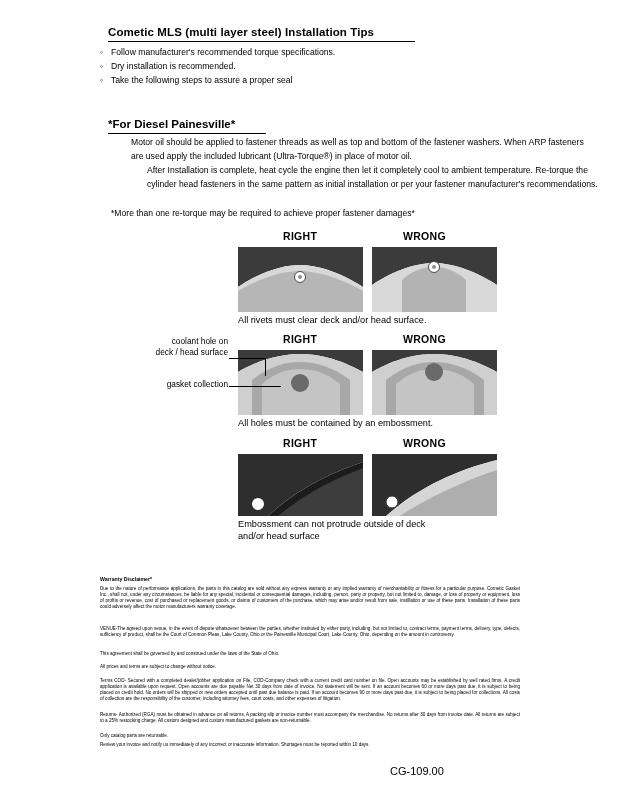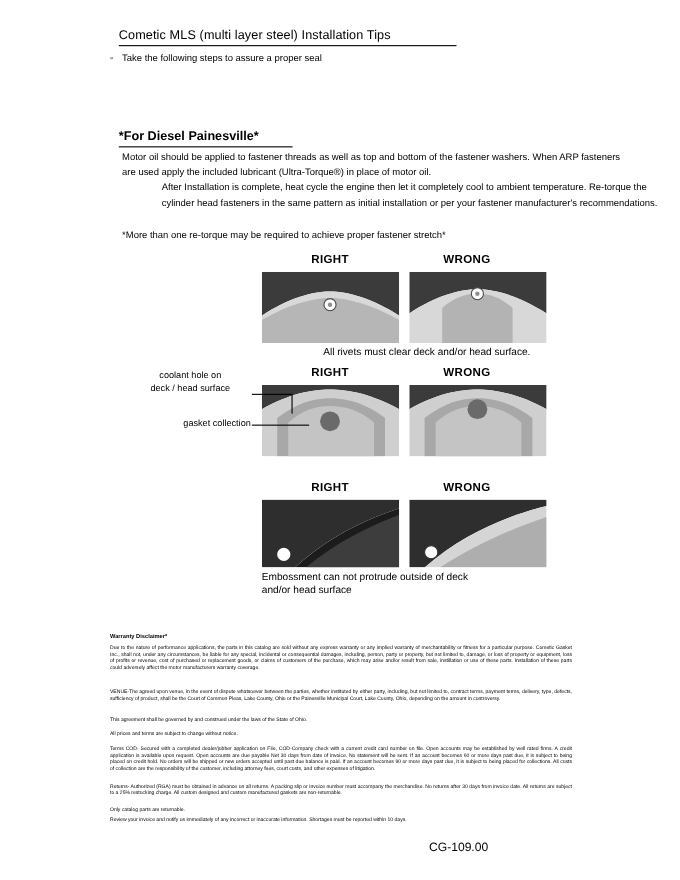--- a/index.html
+++ b/index.html
@@ -21,21 +21,21 @@
     width: 618px;
     height: 800px;
   }
 
   
   .title {
     position: absolute;
     left: 108px;
     top: 26px;
     font-size: 11.5px;
-    font-weight: normal;
+    font-weight: bold;
     letter-spacing: 0.1px;
   }
   .title-underline {
     position: absolute;
     left: 108px;
     top: 41px;
     width: 307px;
     height: 1px;
     background: #000;
   }
@@ -89,21 +89,21 @@
     height: 1px;
     background: #000;
   }
   .para {
     position: absolute;
     left: 111px;
     font-size: 8.6px;
     line-height: 13.5px;
     width: 460px;
   }
-  #para1 { top: 136px; }
+  #para1 { top: 136px; margin-left: 20px; }
   #para2 { top: 164px; margin-left: 36px; }
   #para3 { top: 207px; }
 
   
   .fig-label {
     position: absolute;
     font-size: 10.5px;
     font-weight: bold;
     letter-spacing: 0.3px;
   }
@@ -158,28 +158,30 @@
 </style>
 </head>
 <body>
 
 <div class="page">
 
   <div class="title">Cometic MLS (multi layer steel) Installation Tips</div>
   <div class="title-underline"></div>
 
   <div class="bullets">
+    <div class="b1">Follow manufacturer's recommended torque specifications.</div>
+    <div class="b1">Dry installation is recommended.</div>
     <div class="b1">Take the following steps to assure a proper seal</div>
   </div>
 
   <div class="sec-head">*For Diesel Painesville*</div>
   <div class="sec-head-underline"></div>
   <div class="para" id="para1">Motor oil should be applied to fastener threads as well as top and bottom of the fastener washers. When ARP fasteners are used apply the included lubricant (Ultra-Torque®) in place of motor oil.</div>
   <div class="para" id="para2">After Installation is complete, heat cycle the engine then let it completely cool to ambient temperature. Re-torque the cylinder head fasteners in the same pattern as initial installation or per your fastener manufacturer's recommendations.</div>
-  <div class="para" id="para3">*More than one re-torque may be required to achieve proper fastener stretch*</div>
+  <div class="para" id="para3">*More than one re-torque may be required to achieve proper fastener damages*</div>
 
   <div class="fig-label" style="left:283px; top:230px;">RIGHT</div>
   <div class="fig-label" style="left:403px; top:230px;">WRONG</div>
 
   <div class="panel" style="left:238px; top:247px; width:125px; height:65px;">
     <svg width="125" height="65" viewBox="0 0 125 65">
       <rect x="0" y="0" width="125" height="65" fill="#ffffff"></rect>
       <path d="M0 0 L125 0 L125 40 C100 24 78 18 62 18 C46 18 24 24 0 40 Z" fill="#3b3b3b"></path>
       <path d="M0 40 C24 24 46 18 62 18 C78 18 100 24 125 40 L125 65 L0 65 Z" fill="#d8d8d8"></path>
       <path d="M0 44 C24 30 46 24 62 24 C78 24 100 30 125 44 L125 65 L0 65 Z" fill="#9a9a9a" opacity="0.55"></path>
@@ -192,21 +194,21 @@
     <svg width="125" height="65" viewBox="0 0 125 65">
       <rect x="0" y="0" width="125" height="65" fill="#ffffff"></rect>
       <path d="M0 0 L125 0 L125 38 C100 22 78 16 62 16 C46 16 24 22 0 38 Z" fill="#3b3b3b"></path>
       <path d="M0 38 C24 22 46 16 62 16 C78 16 100 22 125 38 L125 65 L0 65 Z" fill="#d8d8d8"></path>
       <path d="M30 33 C40 24 50 20 62 20 C74 20 84 24 94 33 L94 65 L30 65 Z" fill="#8d8d8d" opacity="0.5"></path>
       <circle cx="62" cy="20" r="5.5" fill="#ffffff" stroke="#4a4a4a" stroke-width="1"></circle>
       <circle cx="62" cy="20" r="2" fill="#8e8e8e"></circle>
     </svg>
   </div>
 
-  <div class="caption" style="left:238px; top:314px; width:300px;text-align:center;">All rivets must clear deck and/or head surface.</div>
+  <div class="caption" style="left:238px; top:314px; width:300px;">All rivets must clear deck and/or head surface.</div>
 
   <div class="fig-label" style="left:283px; top:333px;">RIGHT</div>
   <div class="fig-label" style="left:403px; top:333px;">WRONG</div>
 
   <div class="panel" style="left:238px; top:350px; width:125px; height:65px;">
     <svg width="125" height="65" viewBox="0 0 125 65">
       <rect x="0" y="0" width="125" height="65" fill="#ffffff"></rect>
       <path d="M0 0 L125 0 L125 22 C100 8 78 4 62 4 C46 4 24 8 0 22 Z" fill="#3b3b3b"></path>
       <path d="M0 22 C24 8 46 4 62 4 C78 4 100 8 125 22 L125 65 L0 65 Z" fill="#cfcfcf"></path>
       <path d="M14 30 C32 16 48 12 62 12 C76 12 94 16 112 30 L112 65 L14 65 Z" fill="#a8a8a8"></path>
@@ -219,27 +221,28 @@
     <svg width="125" height="65" viewBox="0 0 125 65">
       <rect x="0" y="0" width="125" height="65" fill="#ffffff"></rect>
       <path d="M0 0 L125 0 L125 22 C100 8 78 4 62 4 C46 4 24 8 0 22 Z" fill="#3b3b3b"></path>
       <path d="M0 22 C24 8 46 4 62 4 C78 4 100 8 125 22 L125 65 L0 65 Z" fill="#cfcfcf"></path>
       <path d="M14 30 C32 16 48 12 62 12 C76 12 94 16 112 30 L112 65 L14 65 Z" fill="#a8a8a8"></path>
       <path d="M24 34 C38 22 50 19 62 19 C74 19 88 22 102 34 L102 65 L24 65 Z" fill="#c4c4c4"></path>
       <circle cx="62" cy="22" r="9" fill="#6a6a6a"></circle>
     </svg>
   </div>
 
-  <div class="callout" style="left:118px; top:336px; width:110px;text-align:center;">coolant hole on<br>deck / head surface</div>
+  <div class="callout" style="left:118px; top:336px; width:110px;">coolant hole on<br>deck / head surface</div>
   <div class="leader" style="left:229px; top:358px; width:36px;"></div>
   <div class="leader" style="left:265px; top:358px; width:1px; height:18px;"></div>
 
   <div class="callout" style="left:88px; top:379px; width:140px;">gasket collection</div>
   <div class="leader" style="left:229px; top:386px; width:52px;"></div>
 
+  <div class="caption" style="left:238px; top:417px; width:300px;">All holes must be contained by an embossment.</div>
 
   <div class="fig-label" style="left:283px; top:437px;">RIGHT</div>
   <div class="fig-label" style="left:403px; top:437px;">WRONG</div>
 
   <div class="panel" style="left:238px; top:454px; width:125px; height:62px;">
     <svg width="125" height="62" viewBox="0 0 125 62">
       <rect x="0" y="0" width="125" height="62" fill="#ffffff"></rect>
       <path d="M0 0 L125 0 L125 8 C95 18 60 34 30 62 L0 62 Z" fill="#2e2e2e"></path>
       <path d="M125 8 C95 18 60 34 30 62 L125 62 Z" fill="#1c1c1c"></path>
       <path d="M125 14 C98 24 66 40 40 62 L125 62 Z" fill="#3d3d3d"></path>

